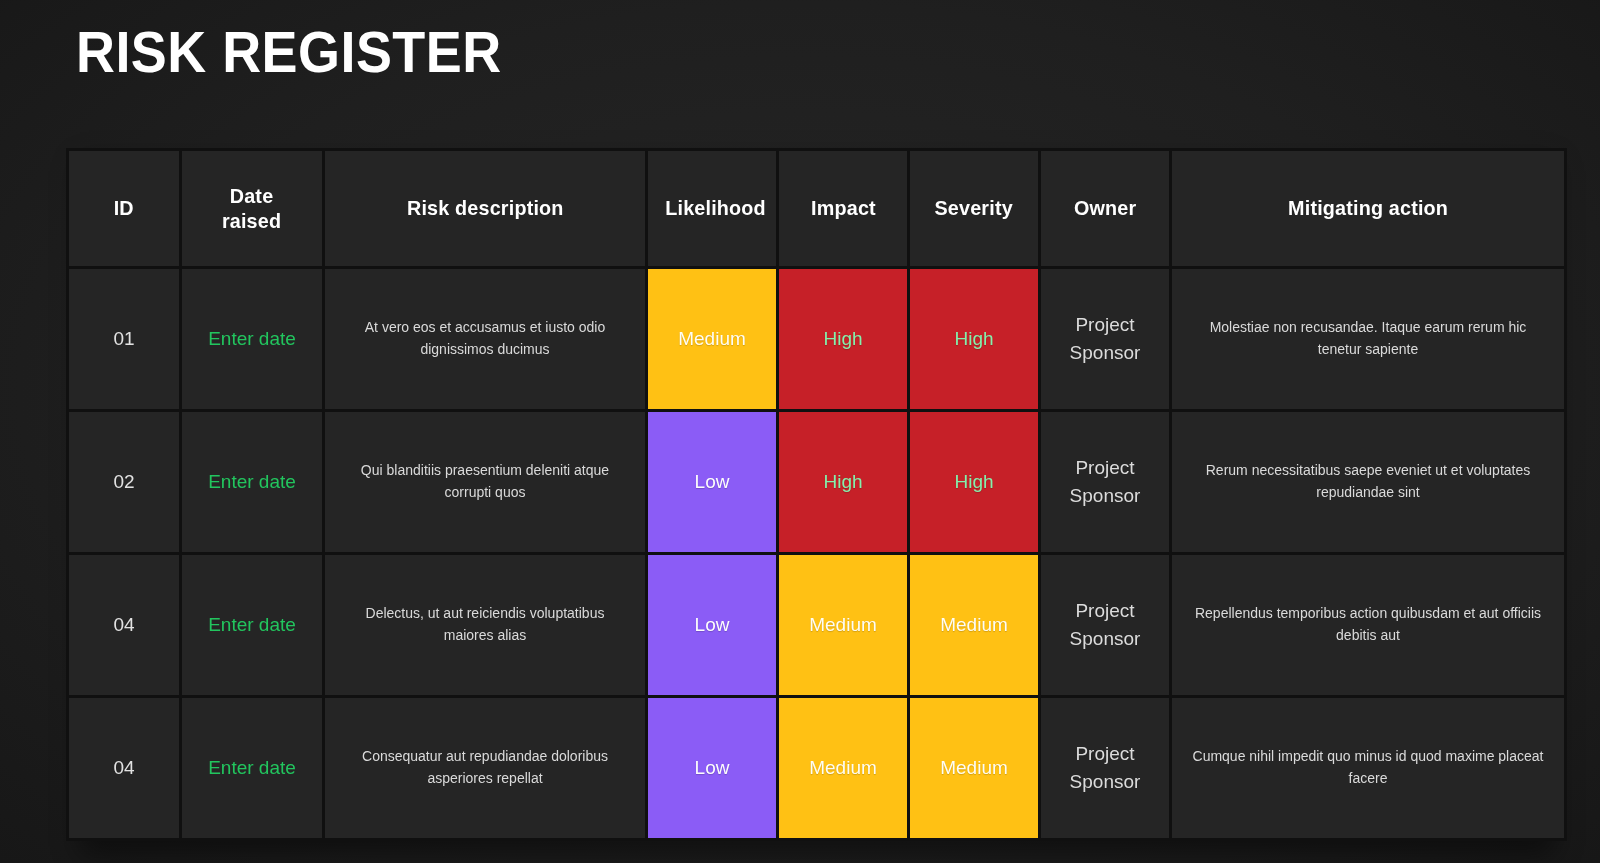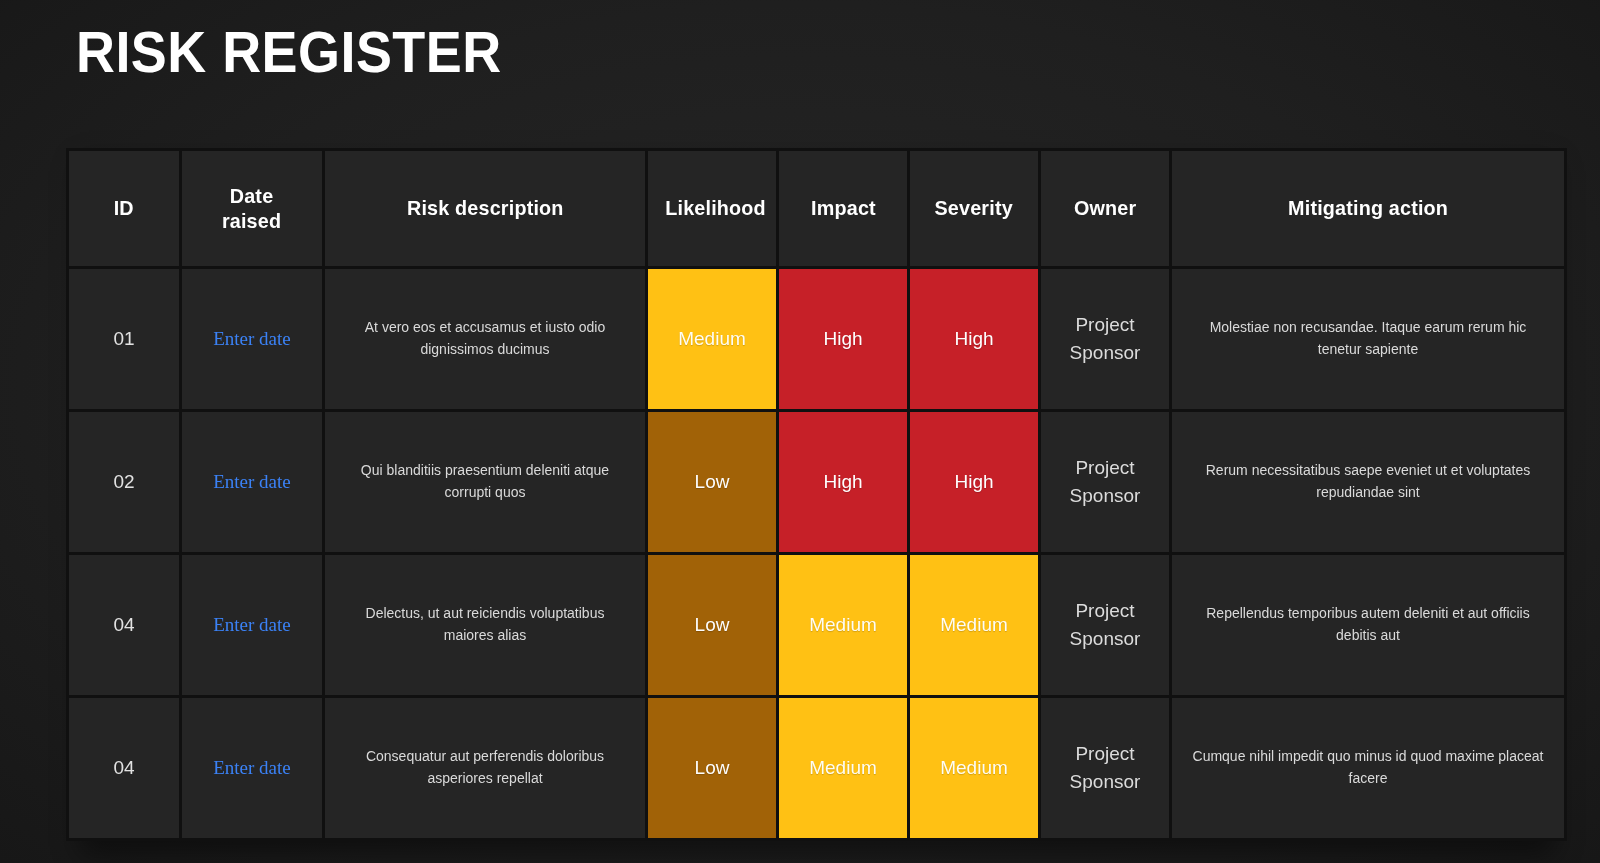--- a/index.html
+++ b/index.html
@@ -99,21 +99,21 @@
 
   tbody td {
     font-size: 14px;
     color: #dcdcdc;
     font-weight: 400;
     line-height: 1.55;
     font-family: "Liberation Sans", sans-serif;
   }
 
   td.cell-id      { font-size: 19px; color: #e2e2e2; }
-  td.cell-date    { font-size: 19px; color: #3b82f6; font-family: Liberation Serif, serif; }
+  td.cell-date    { font-size: 19px; color: #22c55e; }
 
   td.cell-desc,
   td.cell-mit {
     text-align: left;
     padding-left: 28px;
     padding-right: 20px;
     color: #dadada;
   }
 
   td.cell-owner {
@@ -122,23 +122,23 @@
     line-height: 1.45;
   }
 
   
   td.rating {
     font-size: 19px;
     font-weight: 400;
     color: #ffffff;
     text-shadow: 0 1px 1px rgba(0,0,0,0.18);
   }
-  td.rating.low    { background: #a16207; color: #fdfdfd; }
+  td.rating.low    { background: #8b5cf6; color: #fdfdfd; }
   td.rating.medium { background: #FFC114; color: #fffdf4; }
-  td.rating.high   { background: #C62028; color: #ffffff; }
+  td.rating.high   { background: #C62028; color: #86efac; }
 
   .two-line { white-space: pre-line; }
 </style>
 </head>
 <body>
 
 <div class="page">
   <div class="backdrop"></div>
 
   <h1 class="title">RISK REGISTER</h1>
@@ -193,26 +193,26 @@
           </tr>
           <tr>
             <td class="cell-id">04</td>
             <td class="cell-date">Enter date</td>
             <td class="cell-desc">Delectus, ut aut reiciendis voluptatibus maiores alias</td>
             <td class="rating low">Low</td>
             <td class="rating medium">Medium</td>
             <td class="rating medium">Medium</td>
             <td class="cell-owner two-line">Project
 Sponsor</td>
-            <td class="cell-mit">Repellendus temporibus autem deleniti et aut officiis debitis aut</td>
+            <td class="cell-mit">Repellendus temporibus action quibusdam et aut officiis debitis aut</td>
           </tr>
           <tr>
             <td class="cell-id">04</td>
             <td class="cell-date">Enter date</td>
-            <td class="cell-desc">Consequatur aut perferendis doloribus asperiores repellat</td>
+            <td class="cell-desc">Consequatur aut repudiandae doloribus asperiores repellat</td>
             <td class="rating low">Low</td>
             <td class="rating medium">Medium</td>
             <td class="rating medium">Medium</td>
             <td class="cell-owner two-line">Project
 Sponsor</td>
             <td class="cell-mit">Cumque nihil impedit quo minus id quod maxime placeat facere</td>
           </tr>
         </tbody>
     </table>
   </div>

